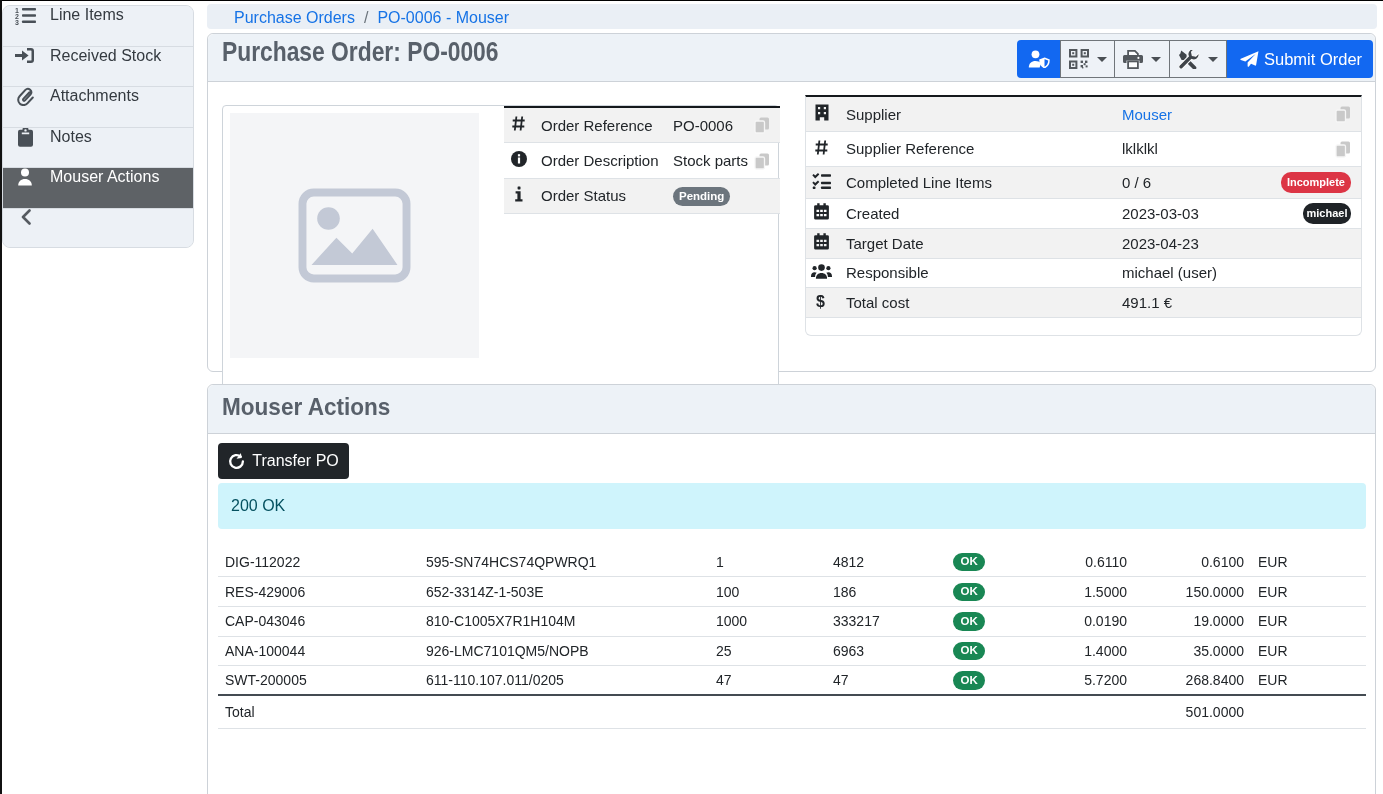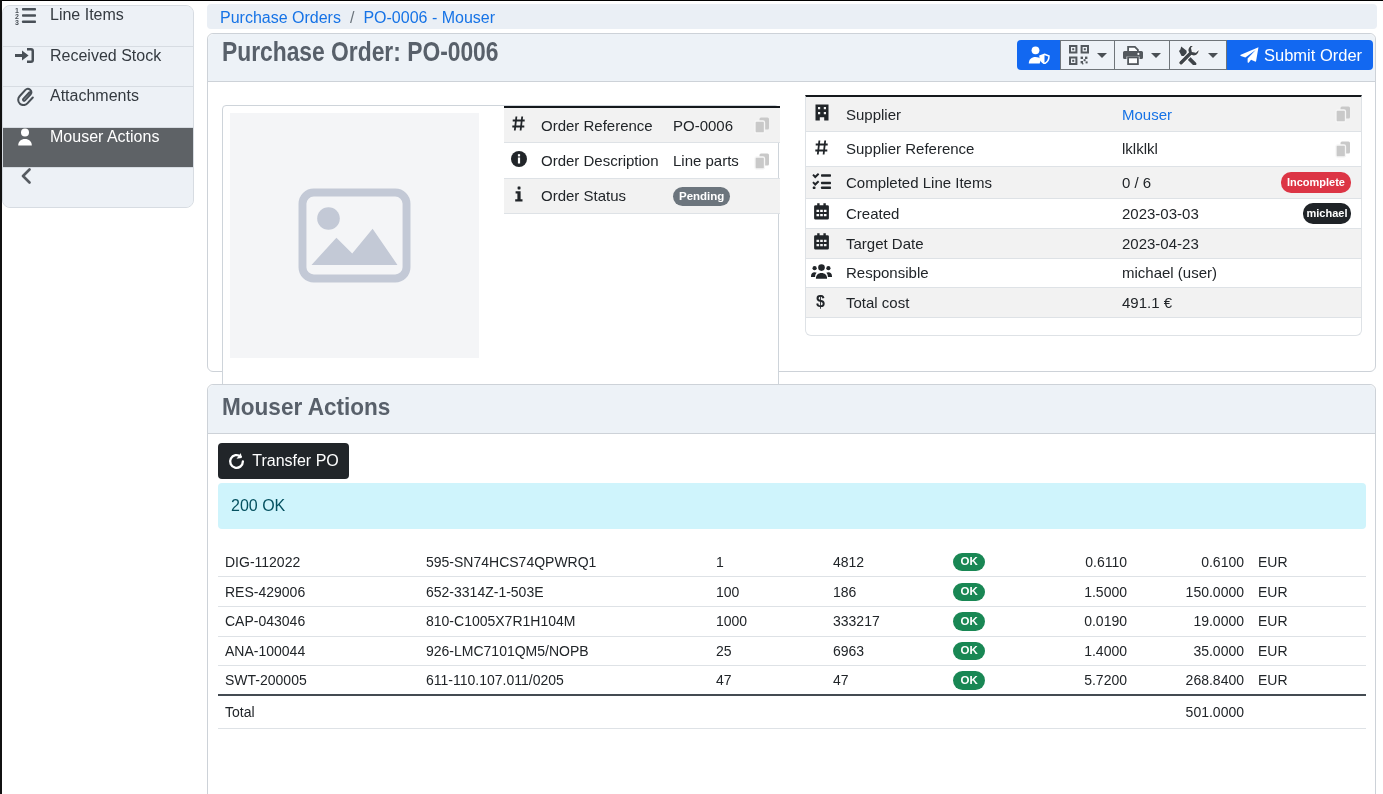--- a/index.html
+++ b/index.html
@@ -15,31 +15,31 @@
 .sitem:last-child { border-bottom:none; }
 .sitem .sic { width:40px; margin-left:2px; margin-right:5px; display:flex; justify-content:center; align-items:center; }
 .sitem.active { background:#5e6266; color:#fff; }
 .sitem.active .sic svg { fill:#fff; }
 .sic svg { fill:#495057; }
 
 
 .panel { position:absolute; left:207px; width:1169px; border:1px solid #cdd2d8; border-radius:6px; background:#fff; }
 .phead { background:#edf2f7; border-bottom:1px solid #cdd2d8; border-radius:6px 6px 0 0;text-align:center; }
 
-#crumb { position:absolute; left:207px; top:4px; width:1170px; height:25px; background:#eaeff5; border-radius:4px; display:flex; align-items:center; font-size:16px; padding-left:13px; padding-top:3px; }
+#crumb { position:absolute; left:207px; top:4px; width:1170px; height:25px; background:#eaeff5; border-radius:4px; display:flex; align-items:center; font-size:16px; padding-left:27px; padding-top:3px; }
 #crumb a { color:#1673e6; text-decoration:none; }
 #crumb .sep { color:#6c757d; padding:0 9px; }
 
 #p1 { top:33px; height:339px; }
 #p1 .phead { height:48px; position:relative; }
 #p1 h1 { position:absolute; left:14px; top:2px; font-size:28px; font-weight:bold; color:#58606a; transform:scaleX(0.815); transform-origin:left top; white-space:nowrap; }
 
 
 #btns { position:absolute; right:2px; top:6px; height:38px; display:flex; }
-.btn { height:30px; display:flex; align-items:center; justify-content:center; }
+.btn { height:38px; display:flex; align-items:center; justify-content:center; }
 .btn.blue { background:#1268f1; }
 .btn.white { background:#eef2f7; border:1px solid #70757a; }
 .btn.white + .btn.white { border-left:none; }
 #b1 { width:43px; border-radius:4px 0 0 4px; }
 #b2 { width:55px; }
 #b3 { width:55px; }
 #b4 { width:57px; }
 #b5 { width:146px; border-radius:0 4px 4px 0; color:#fff; font-size:16.5px; justify-content:flex-start; padding-left:13px; }
 .caret { width:0; height:0; border-left:5px solid transparent; border-right:5px solid transparent; border-top:5.5px solid #4a4f54; margin-left:8px; }
 
@@ -113,20 +113,25 @@
             <path d="M12 1 h4 a3 3 0 0 1 3 3 v9 a3 3 0 0 1 -3 3 h-4 v-2.6 h4 a0.5 0.5 0 0 0 0.5-0.5 v-8.8 a0.5 0.5 0 0 0 -0.5-0.5 h-4 z"></path>
             <path d="M0 7 h7 V3.4 L13.6 8.5 7 13.6 V10 H0 z"></path>
           </g>
         </svg>
       </span>Received Stock</div>
   <div class="sitem"><span class="sic">
         <svg width="18" height="19" viewBox="0 0 18 19">
           <path d="M13.5 5.2 L7.3 11.9 a1.15 1.15 0 0 0 1.7 1.55 L14.4 7.5 a3.4 3.4 0 0 0 -5 -4.6 L3.6 9.2 a5.3 5.3 0 0 0 7.8 7.2 l5.4 -5.9" fill="none" stroke="#495057" stroke-width="2" stroke-linecap="round"></path>
         </svg>
       </span>Attachments</div>
+  <div class="sitem"><span class="sic">
+        <svg width="15" height="19" viewBox="0 0 15 19">
+          <path d="M4.5 1.8 a3 3 0 0 1 6 0 h2.5 a2 2 0 0 1 2 2 v13 a2 2 0 0 1 -2 2 h-11 a2 2 0 0 1 -2 -2 v-13 a2 2 0 0 1 2 -2 z M7.5 1.2 a1.2 1.2 0 1 0 0 2.4 a1.2 1.2 0 0 0 0 -2.4 z M3.8 4.4 h7.4 v1.8 h-7.4 z" fill="#495057" fill-rule="evenodd"></path>
+        </svg>
+      </span>Notes</div>
   <div class="sitem active"><span class="sic">
         <svg width="16" height="18" viewBox="0 0 16 18">
           <g fill="#fff">
             <circle cx="8" cy="4.6" r="4"></circle>
             <path d="M1.2 17.5 c0-4.2 2.8-6.6 6.8-6.6 s6.8 2.4 6.8 6.6 z"></path>
           </g>
         </svg>
       </span>Mouser Actions</div>
   <div class="sitem">
       <span class="sic">
@@ -230,21 +235,21 @@
               </g>
             </svg></td>
         </tr>
     <tr>
           <td class="ic"><svg width="16" height="16" viewBox="0 0 16 16">
               <circle cx="8" cy="8" r="8" fill="#212529"></circle>
               <rect x="6.9" y="6.5" width="2.2" height="6" fill="#fff"></rect>
               <rect x="6.9" y="3.2" width="2.2" height="2.2" fill="#fff"></rect>
             </svg></td>
           <td class="lb">Order Description</td>
-          <td>Line parts</td>
+          <td>Stock parts</td>
           <td class="act"><svg width="16" height="17" viewBox="0 0 16 17" style="vertical-align:middle">
               <g fill="#c9c9c9">
                 <rect x="5.5" y="0.5" width="9.5" height="12" rx="1.5"></rect>
                 <rect x="1" y="4" width="9.5" height="12" rx="1.5" stroke="#f6f6f6" stroke-width="1.3"></rect>
               </g>
             </svg></td>
         </tr>
     <tr class="g">
           <td class="ic"><svg width="8" height="16" viewBox="0 0 8 16">
               <g fill="#212529">

